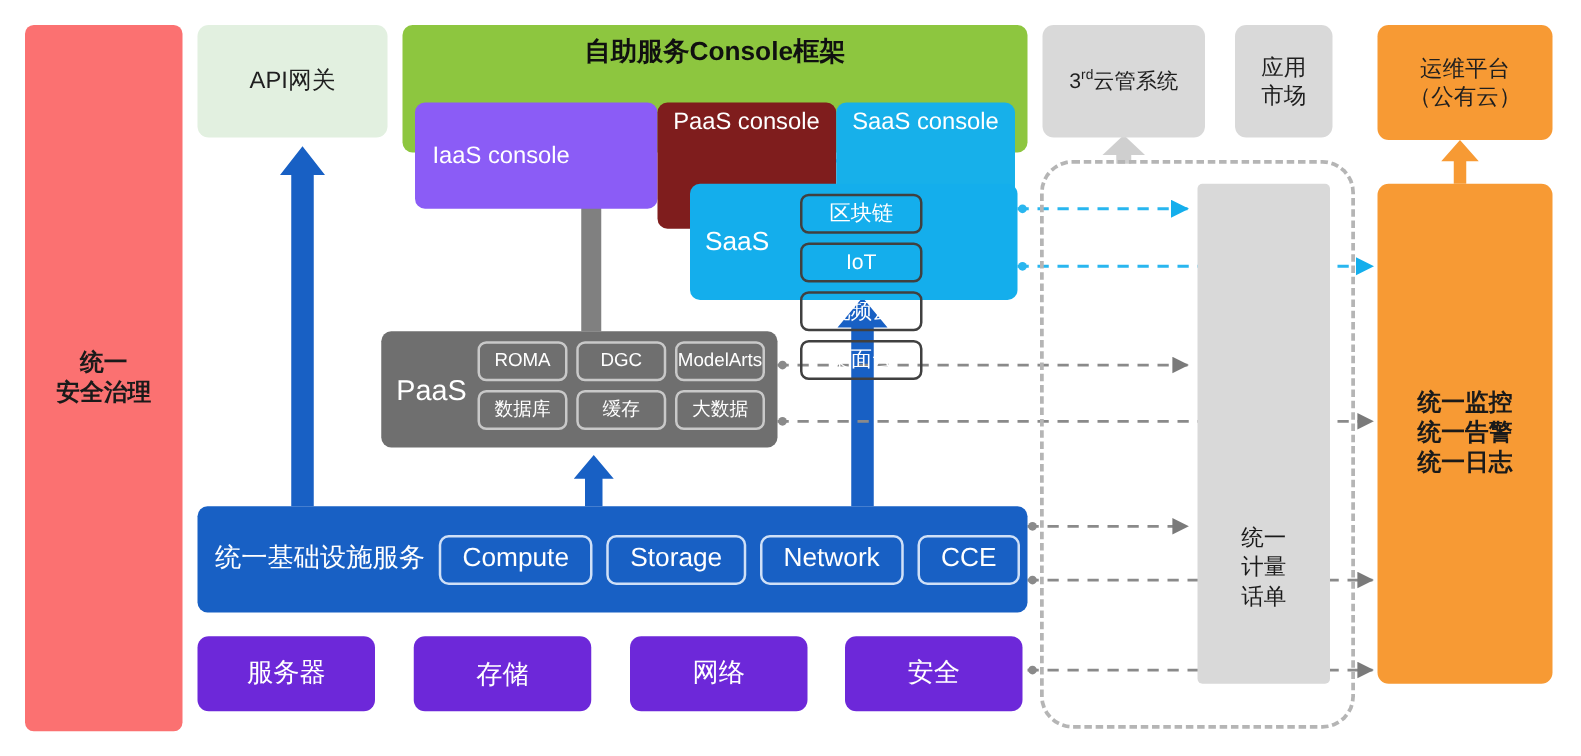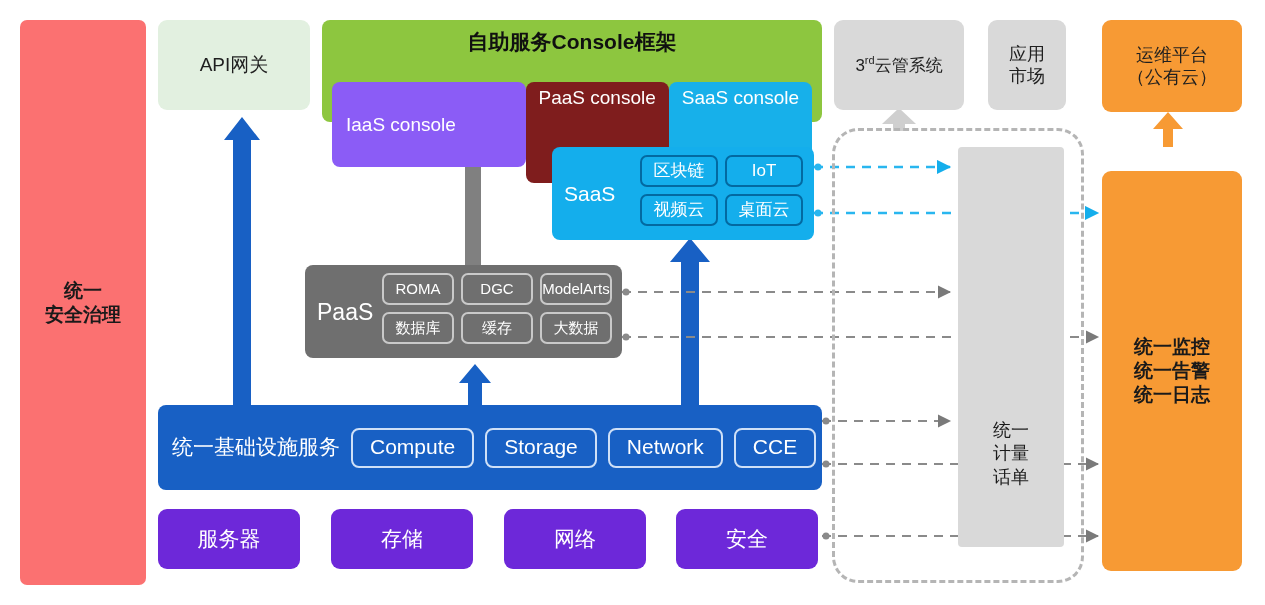--- a/index.html
+++ b/index.html
@@ -52,32 +52,32 @@
   .tcloud{left:834px;top:20px;width:130px;height:90px;}
   .appmkt{left:988px;top:20px;width:78px;height:90px;font-size:18px;}
 
   
   .ops-top{
     left:1102px;top:20px;width:140px;height:92px;
     background:#f79a34;border-radius:9px;color:#1f1f1f;font-size:18px;
   }
   .ops-main{
     left:1102px;top:147px;width:140px;height:400px;
-    background:#f79a34;border-radius:9px;color:#1a1a1a;font-size:19px;font-weight:600;margin-top:24px;
+    background:#f79a34;border-radius:9px;color:#1a1a1a;font-size:19px;font-weight:600;
   }
 
   
   .saas{
     left:552px;top:147px;width:262px;height:93px;
     background:#14aeec;border-radius:8px;display:block;
   }
   .saas-label{position:absolute;left:12px;top:50%;transform:translateY(-50%);color:#fff;font-size:21px;}
   .saas-grid{position:absolute;left:88px;top:8px;width:168px;display:flex;flex-wrap:wrap;gap:7px;}
   .sub-chip{
-    box-sizing:border-box;width:78px;height:32px;border:2px solid #0369a1;border-radius:7px;
+    box-sizing:border-box;width:98px;height:32px;border:2px solid #404040;border-radius:7px;
     display:flex;align-items:center;justify-content:center;color:#fff;font-size:17px;white-space:nowrap;
   }
 
   
   .paas{
     left:305px;top:265px;width:317px;height:93px;
     background:#6f6f6f;border-radius:8px;display:block;
   }
   .paas-label{position:absolute;left:12px;top:50%;transform:translateY(-50%);color:#fff;font-size:23px;}
   .paas-grid{position:absolute;left:77px;top:8px;width:232px;display:flex;flex-wrap:wrap;gap:7px;}

